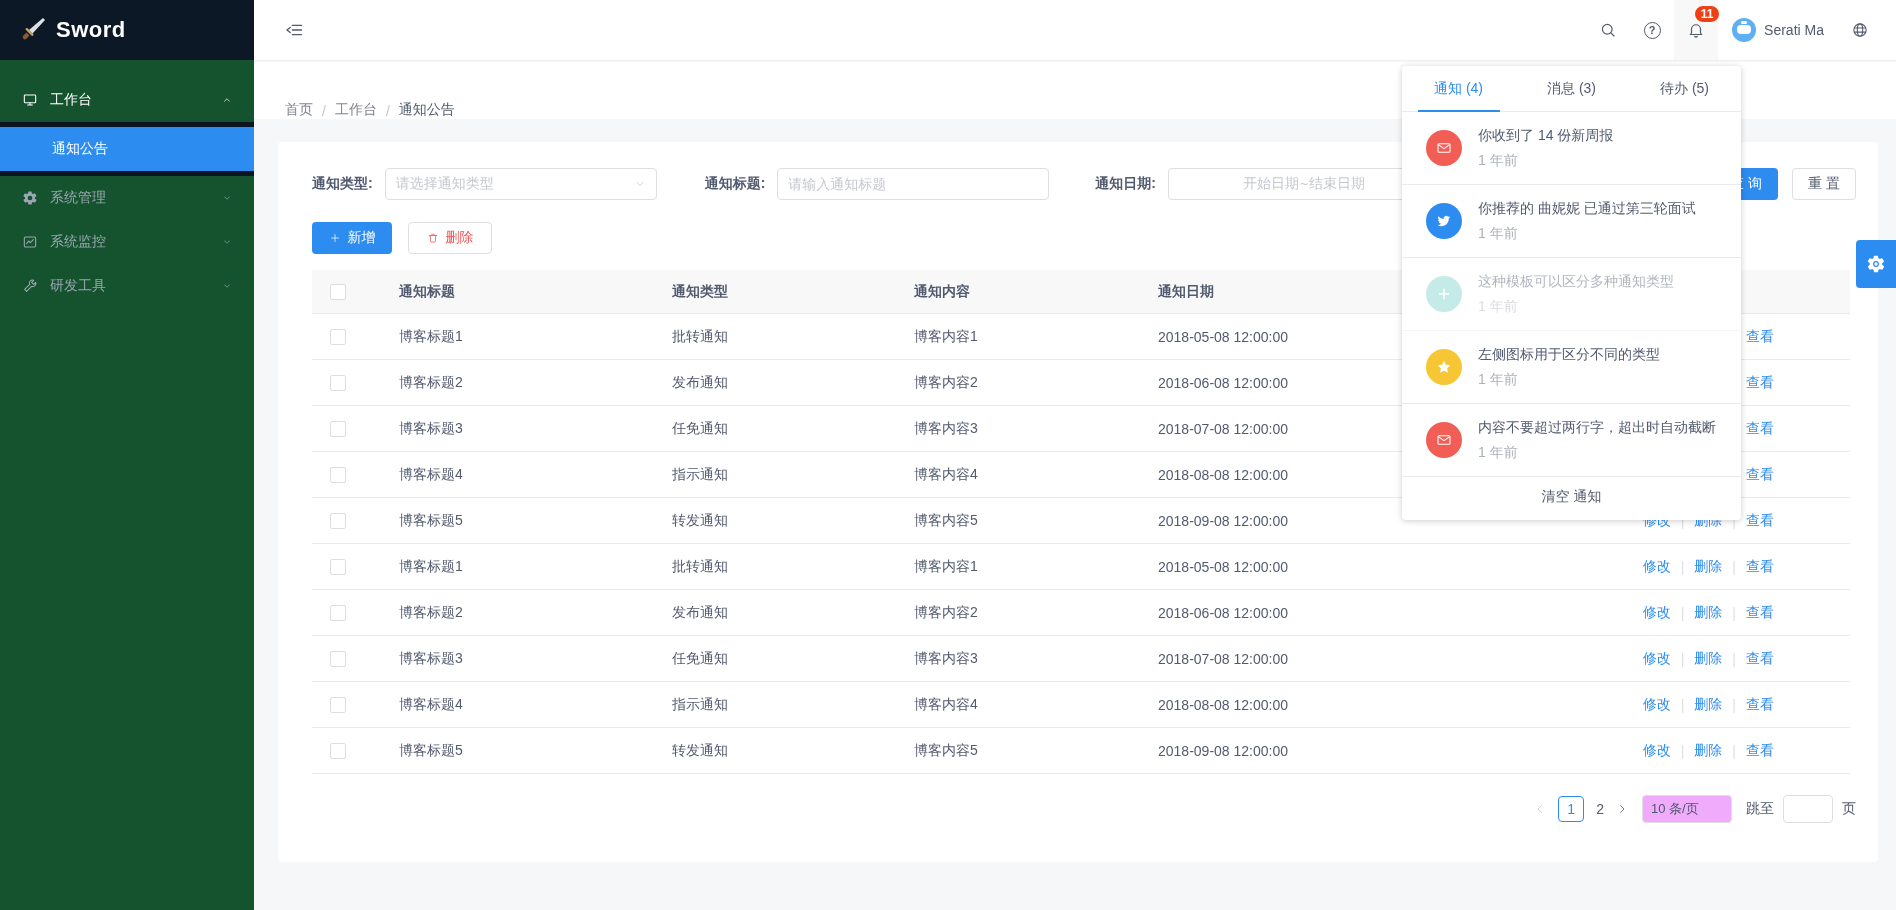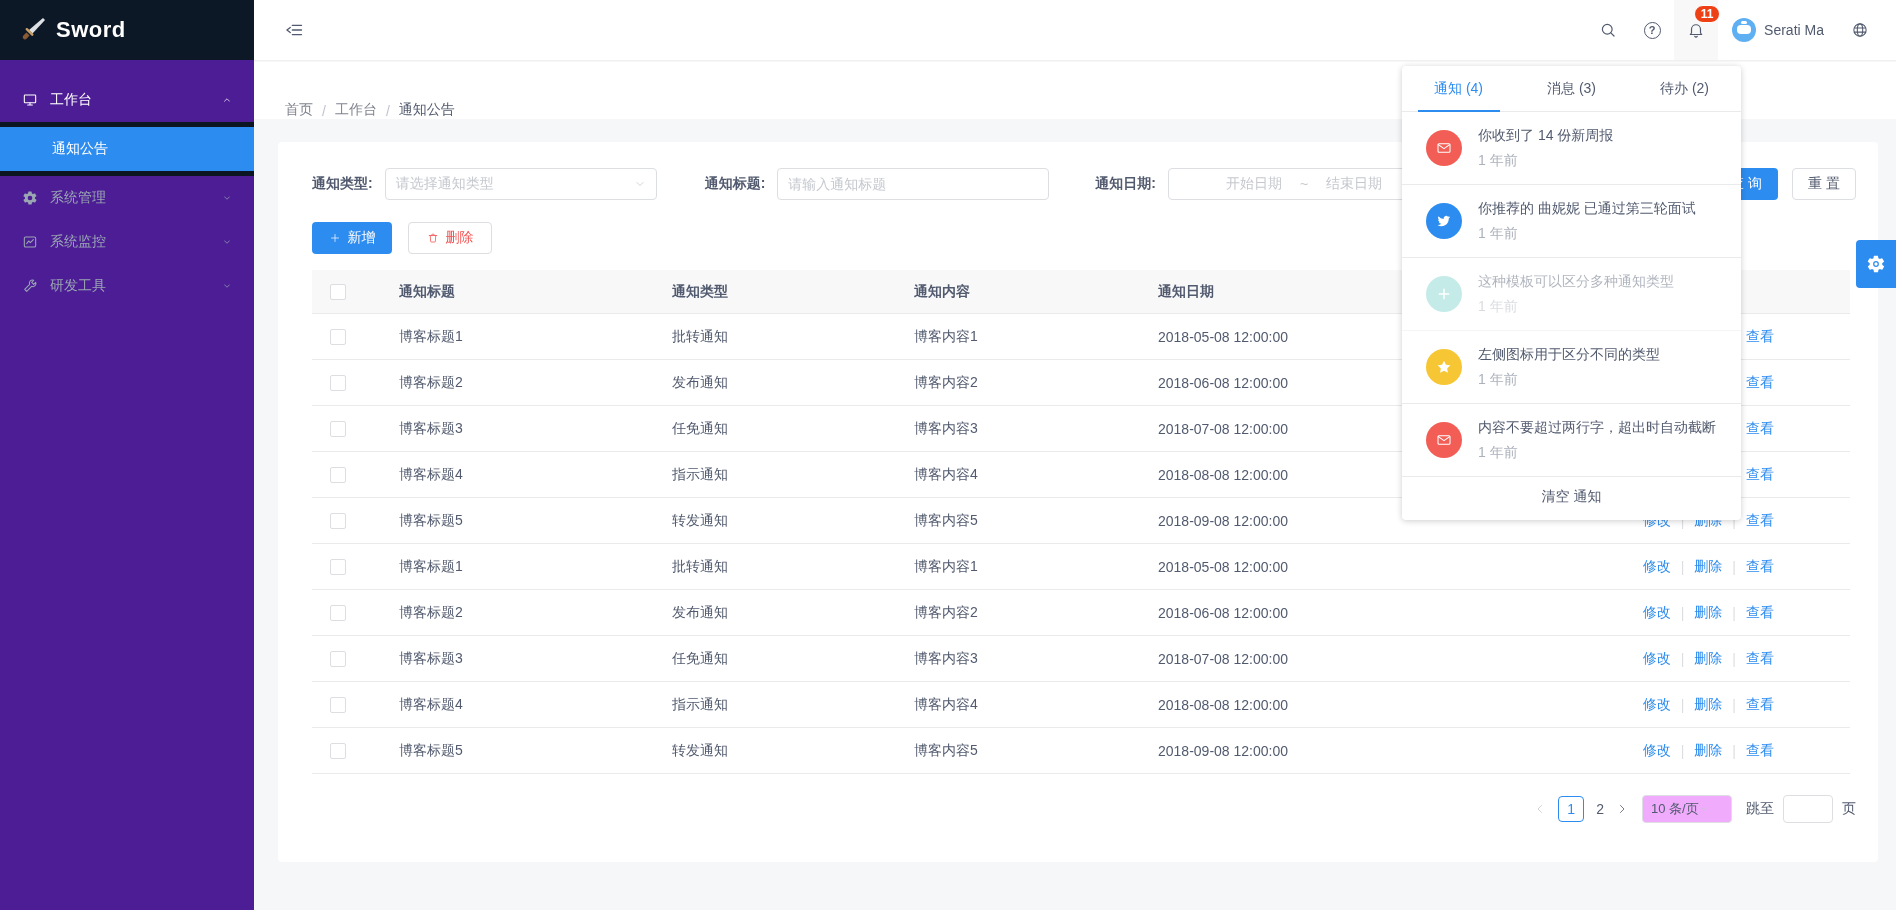--- a/index.html
+++ b/index.html
@@ -1,21 +1,21 @@
 <!DOCTYPE html>
 <html><head>
 <meta charset="utf-8">
 <style>
   *{box-sizing:border-box;margin:0;padding:0}
   html,body{width:1896px;height:910px}
   body{font-family:"Liberation Sans","DejaVu Sans",sans-serif;font-size:14px;color:#515a6e;background:#f5f7f9}
   .screen{position:relative;width:1896px;height:910px;overflow:hidden;background:#f5f7f9}
 
   
-  .sidebar{position:absolute;left:0;top:0;width:254px;height:910px;background:#4c1d95;z-index:30}
+  .sidebar{position:absolute;left:0;top:0;width:254px;height:910px;background:#14532d;z-index:30}
   .logo{height:60px;background:#0d1826;display:flex;align-items:center;padding-left:20px}
   .logo-title{color:#fff;font-size:22px;font-weight:bold;margin-left:10px;letter-spacing:.5px}
   .menu{padding-top:18px}
   .menu-item{height:44px;display:flex;align-items:center;padding:0 22px;color:#9aa6b2;cursor:pointer;font-size:14px}
   .menu-item .mi-label{flex:1;margin-left:12px}
   .menu-item.open{color:#fff}
   .submenu{background:#0c1622;padding:5px 0}
   .submenu-item{height:44px;display:flex;align-items:center;padding-left:52px;color:#bdc6cf;cursor:pointer}
   .submenu-item.active{background:#2d8cf0;color:#fff}
   .caret{opacity:.85}
@@ -43,21 +43,21 @@
 
   
   .card{position:absolute;left:278px;top:142px;width:1600px;height:720px;background:#fff;border-radius:4px;padding:26px 22px 0 34px;z-index:10}
   .filter-row{display:flex;align-items:center;height:32px}
   .f-label{font-weight:bold;color:#515a6e;margin-right:12px;white-space:nowrap}
   .select,.inputbox,.date-input{height:32px;border:1px solid #dcdee2;border-radius:4px;background:#fff;display:flex;align-items:center;color:#c5c8ce;font-size:14px}
   .select{width:272px;padding:0 10px;justify-content:space-between;cursor:pointer}
   .inputbox{width:272px;padding:0 1px}
   .inputbox input{border:none;outline:none;width:100%;height:28px;padding:0 9px;font-size:14px;color:#515a6e;font-family:Liberation Sans, sans-serif}
   .inputbox input::placeholder{color:#c5c8ce}
-  .date-input{width:272px;justify-content:center;gap:18px;cursor:pointer}
+  .date-input{width:272px;justify-content:center;gap:1px;cursor:pointer}
   .ml48{margin-left:48px}.ml46{margin-left:46px}
   .spacer{flex:1}
   .btn{height:32px;border-radius:4px;font-size:14px;display:inline-flex;align-items:center;justify-content:center;cursor:pointer;border:1px solid transparent;white-space:nowrap}
   .btn-primary{background:#2d8cf0;color:#fff}
   .btn-default{background:#fff;border-color:#dcdee2;color:#515a6e}
   .btn-search,.btn-reset{width:64px}
   .btn-reset{margin-left:14px}
   .toolbar{margin-top:22px;display:flex;align-items:center}
   .btn-add{width:80px;gap:7px}
   .btn-del{width:84px;margin-left:16px;gap:7px;color:#f05654}
@@ -482,21 +482,21 @@
       <span class="pg-jump-label">跳至</span>
       <input class="pg-jump" value="" style="">
       <span>页</span>
     </div>
   </section>
 
   <div class="notif">
     <div class="notif-tabs">
       <span class="notif-tab active">通知 (4)</span>
       <span class="notif-tab">消息 (3)</span>
-      <span class="notif-tab">待办 (2)</span>
+      <span class="notif-tab">待办 (5)</span>
       <span class="tab-ink"></span>
     </div>
 
     <div class="notif-item">
       <span class="n-avatar n-red">
         <svg class="ic ic16" viewBox="0 0 24 24" style="stroke:#fff">
             <rect x="3" y="5.5" width="18" height="13" rx="1.5"></rect>
             <path d="M3.5 7l8.5 6 8.5-6"></path>
           </svg>
       </span>

